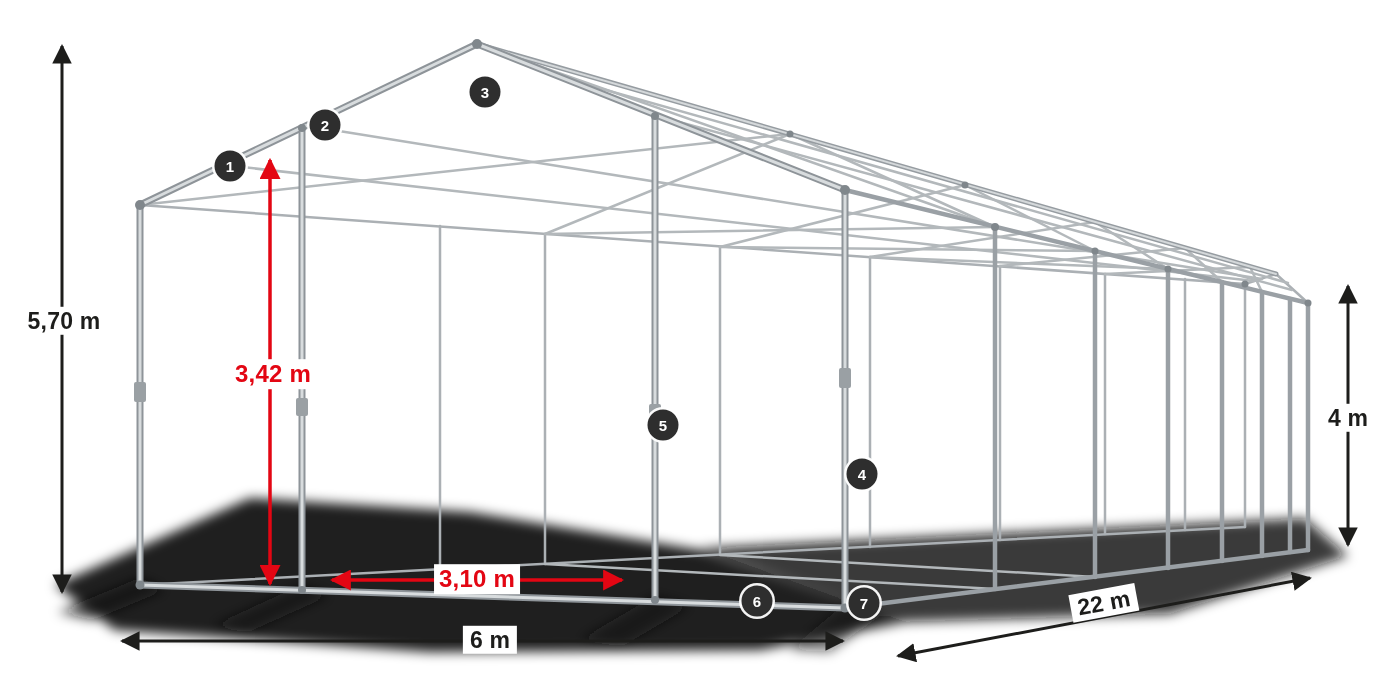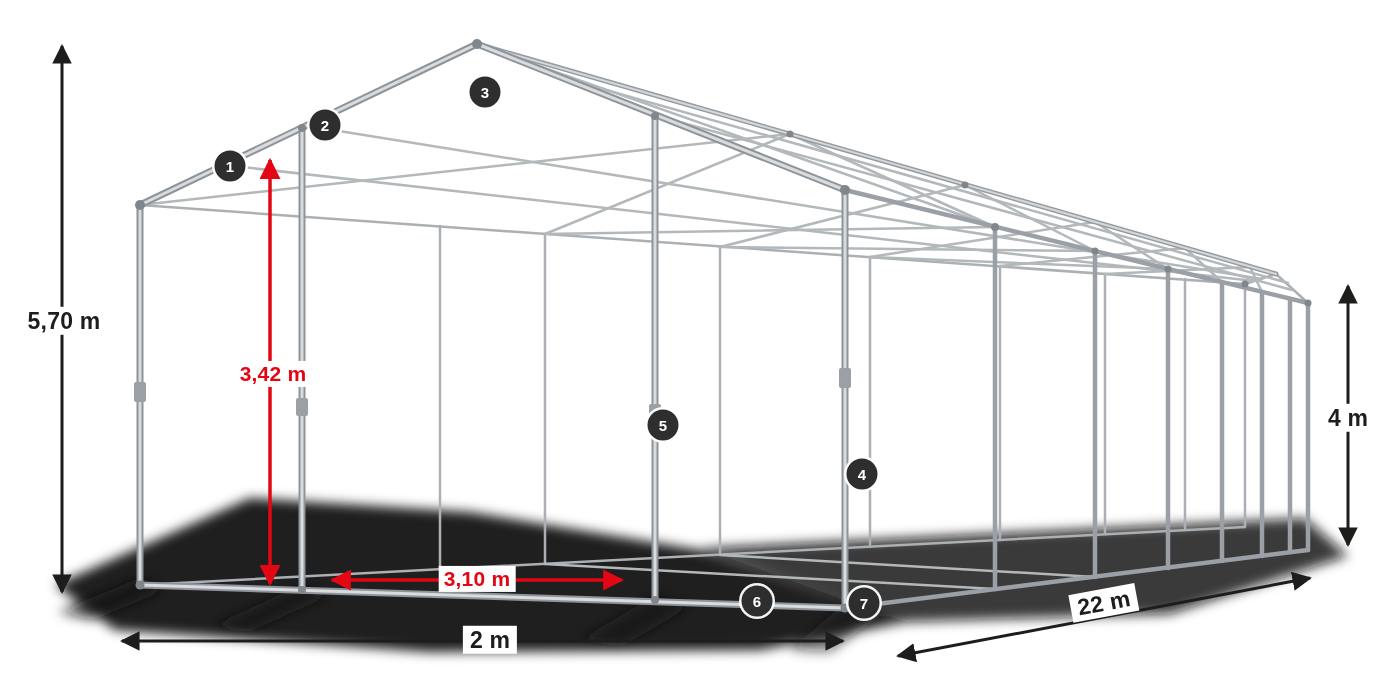--- a/index.html
+++ b/index.html
@@ -5,21 +5,21 @@
   html,body{margin:0;padding:0;background:#ffffff;}
   body{width:1400px;height:700px;overflow:hidden;font-family:"Liberation Sans",sans-serif;}
   .stage{position:relative;width:1400px;height:700px;background:#ffffff;}
   svg.art{position:absolute;left:0;top:0;width:1400px;height:700px;}
   .dim-label{
     position:absolute;transform:translate(-50%,-50%);
     background:#ffffff;padding:1px 7px;
     font-weight:700;font-size:23px;color:#1d1d1b;
     white-space:nowrap;line-height:1.15;letter-spacing:.2px;
   }
-  .dim-label.red{color:#e30613;font-size:21px;padding:1px 5px;text-align:right;}
+  .dim-label.red{color:#e30613;font-size:24px;padding:1px 5px;text-align:right;}
   .dim-label.rot{transform:translate(-50%,-50%) rotate(-10.5deg);}
   .badge{
     position:absolute;width:31px;height:31px;border-radius:50%;
     background:#2e2e2e;color:#ffffff;
     display:flex;align-items:center;justify-content:center;
     font-weight:700;font-size:15px;
     transform:translate(-50%,-50%);
     box-shadow:0 0 0 2.5px rgba(255,255,255,.95);
     cursor:pointer;
   }
@@ -156,21 +156,21 @@
       <line x1="122" y1="641" x2="843" y2="641" stroke="#1d1d1b" stroke-width="3" marker-start="url(#mB)" marker-end="url(#mB)"></line>
       <line x1="898" y1="656" x2="1310" y2="578" stroke="#1d1d1b" stroke-width="3" marker-start="url(#mB)" marker-end="url(#mB)"></line>
       <line x1="270" y1="160" x2="270" y2="584" stroke="#e30613" stroke-width="3.5" marker-start="url(#mR)" marker-end="url(#mR)"></line>
       <line x1="332" y1="580" x2="622" y2="580" stroke="#e30613" stroke-width="3.5" marker-start="url(#mR)" marker-end="url(#mR)"></line>
     </g>
   </svg>
 
   <div class="dim-label" style="left:64px;top:321px;">5,70 m</div>
   <div class="dim-label red" style="left:273px;top:374px;">3,42 m</div>
   <div class="dim-label" style="left:1348px;top:418px;">4 m</div>
-  <div class="dim-label" style="left:490px;top:640px;">2 m</div>
+  <div class="dim-label" style="left:490px;top:640px;">6 m</div>
   <div class="dim-label rot" style="left:1104px;top:603px;">22 m</div>
   <div class="dim-label red" style="left:477px;top:579px;">3,10 m</div>
 
   <div class="badge" style="left:230px;top:166px;">
       <span>1</span>
     </div>
   <div class="badge" style="left:325px;top:125px;">
       <span>2</span>
     </div>
   <div class="badge" style="left:485px;top:92px;">

